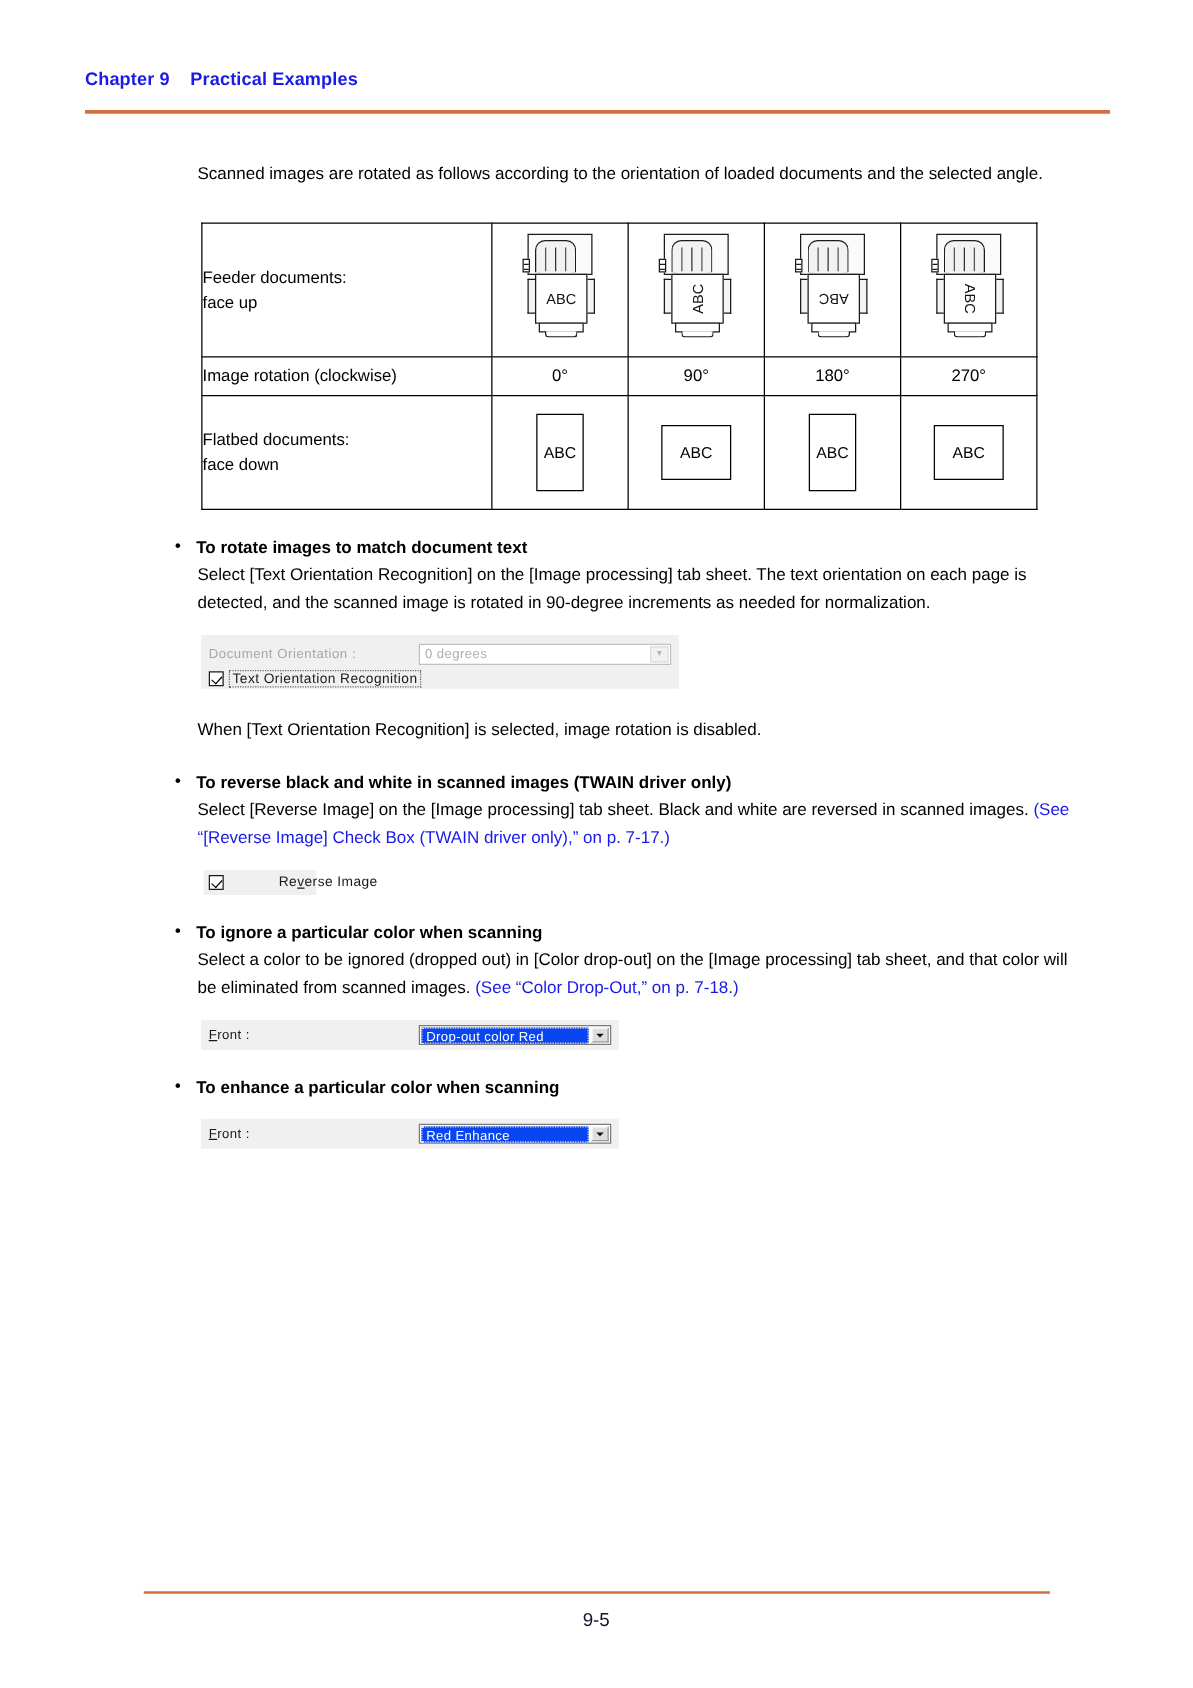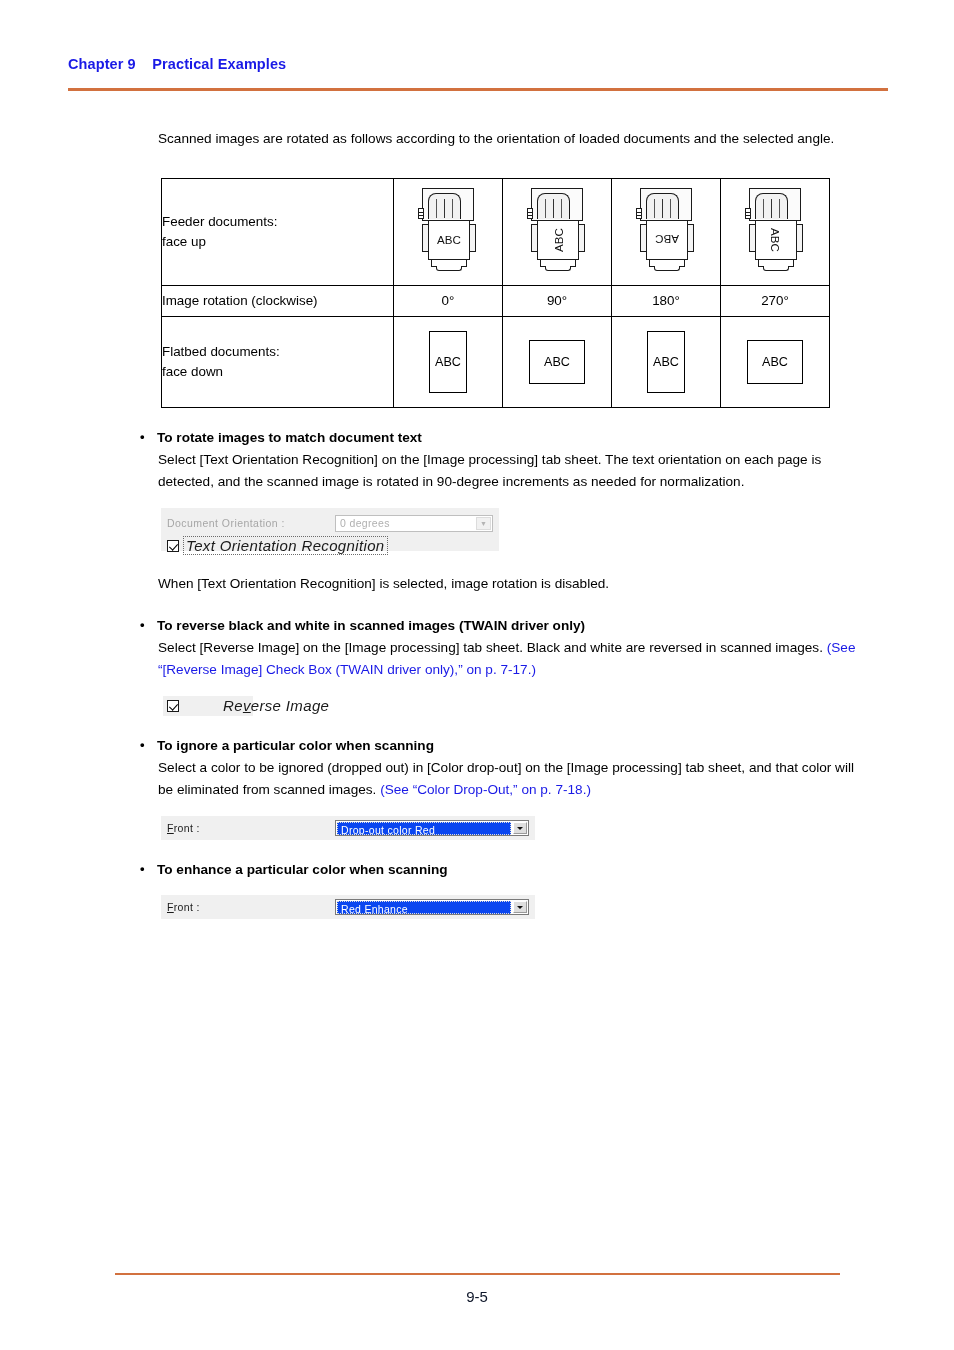--- a/index.html
+++ b/index.html
@@ -231,21 +231,21 @@
   }
 
   
   .widget {
     background: #f0f0f0;
     font-family: "Liberation Sans", sans-serif;
     position: relative;
   }
   .w-orientation {
     margin: 15px 0 0 3px;
-    width: 338px;
+    width: 382px;
     height: 43px;
     padding: 5px 6px 0 6px;
   }
   .w-row { display: flex; align-items: center; height: 20px; }
   .w-label-gray {
     font-size: 10.5px;
     color: #a6a6a6;
     letter-spacing: .45px;
     width: 168px;
     white-space: nowrap;
@@ -291,44 +291,43 @@
   .chkbox:after {
     content: "";
     position: absolute;
     left: 3px; top: 1px;
     width: 4px; height: 7px;
     border: solid #000;
     border-width: 0 1.6px 1.6px 0;
     transform: rotate(42deg);
   }
   .chk-label {
-    font-size: 15px;
+    font-size: 11px;
     color: #1a1a1a;
     letter-spacing: .35px;
     border: 1px dotted #6b6b6b;
     padding: 0 2px;
     white-space: nowrap;
-    font-style: italic;
   }
   .chk-label.plain { border: none; padding: 0; }
   .chk-label u { text-decoration: underline; }
 
   .w-reverse {
     margin: 14px 0 0 5px;
     width: 90px;
     height: 20px;
     padding: 3px 4px;
     display: flex;
     align-items: center;
     gap: 40px;
   }
 
   .w-front {
     margin: 15px 0 0 3px;
-    width: 374px;
+    width: 334px;
     height: 24px;
     padding: 4px 6px;
     display: flex;
     align-items: center;
   }
   .front-label {
     font-size: 10.5px;
     color: #1a1a1a;
     width: 168px;
     letter-spacing: .35px;

